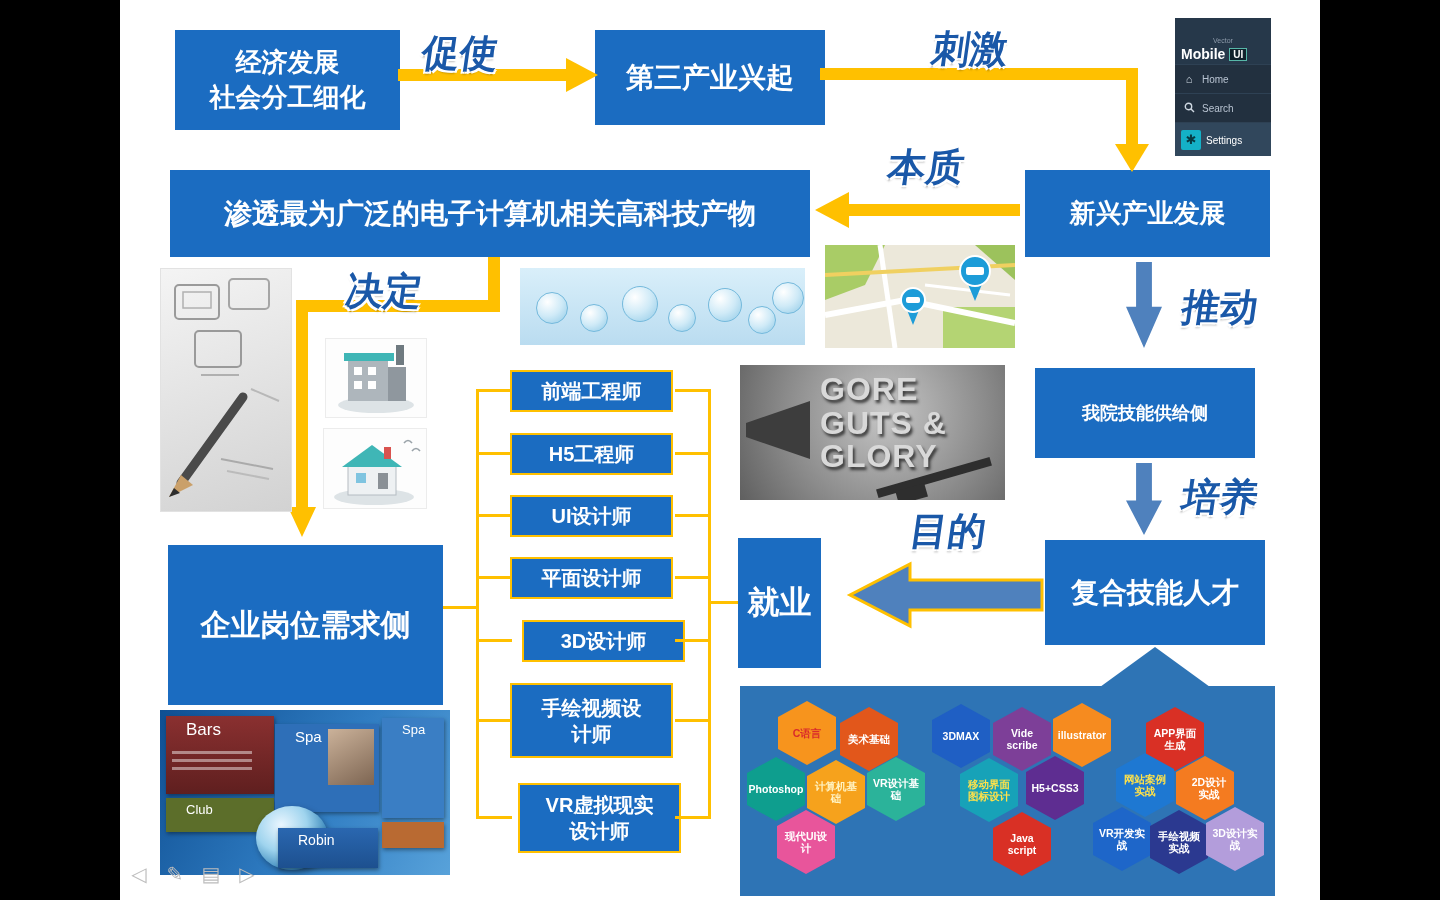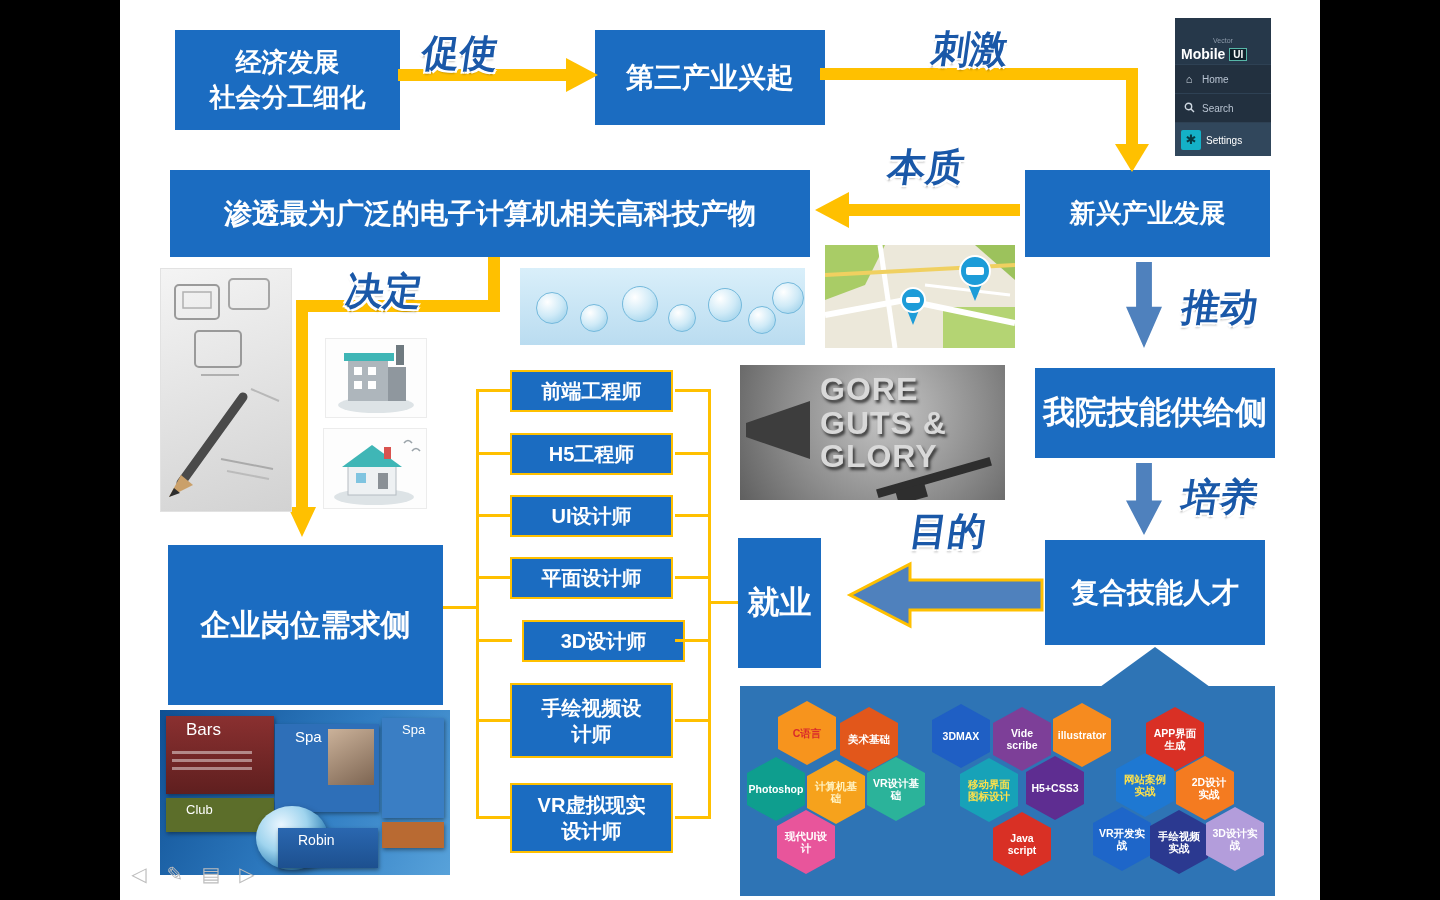--- a/index.html
+++ b/index.html
@@ -6,21 +6,21 @@
   body{width:1440px;height:900px;background:#000;font-family:"Liberation Sans",sans-serif;}
   .stage{position:absolute;left:0;top:0;width:1440px;height:900px;background:#000;overflow:hidden;}
   .slide{position:absolute;left:120px;top:0;width:1200px;height:900px;background:#fff;}
 
   .box{position:absolute;background:#1b6cc1;color:#fff;font-weight:bold;display:flex;align-items:center;justify-content:center;
        text-align:center;white-space:pre-line;line-height:1.35;padding:2px 8px;box-sizing:border-box;}
   #box-economy{left:55px;top:30px;width:225px;height:100px;font-size:26px;}
   #box-tertiary{left:475px;top:30px;width:230px;height:95px;font-size:28px;}
   #box-emerging{left:905px;top:170px;width:245px;height:87px;font-size:26px;}
   #box-penetrate{left:50px;top:170px;width:640px;height:87px;font-size:28px;}
-  #box-supply{left:915px;top:368px;width:240px;height:90px;font-size:32px;}
+  #box-supply{left:915px;top:368px;width:220px;height:90px;font-size:18px;}
   #box-talent{left:925px;top:540px;width:220px;height:105px;font-size:28px;}
   #box-demand{left:48px;top:545px;width:275px;height:160px;font-size:30px;}
   #box-employment{left:618px;top:538px;width:83px;height:130px;font-size:32px;}
 
   .albl{position:absolute;font-weight:bold;color:#1a58a8;font-size:38px;transform:skewX(-8deg);
         text-shadow:-2px -2px 0 #fff,2px -2px 0 #fff,-2px 2px 0 #fff,2px 2px 0 #fff,0 3px 2px rgba(0,0,0,.25);}
   #lbl-cushi{left:302px;top:28px;}
   #lbl-ciji{left:812px;top:24px;}
   #lbl-benzhi{left:768px;top:142px;}
   #lbl-jueding{left:226px;top:266px;}
@@ -34,21 +34,21 @@
   #arrow-benzhi{left:695px;top:192px;}
   #arrow-jueding{left:168px;top:257px;}
   #arrow-mudi{left:726px;top:560px;}
   .arr-down{position:absolute;background:#4f81bd;clip-path:polygon(28% 0,72% 0,72% 52%,100% 52%,50% 100%,0 52%,28% 52%);}
   #arrow-tuidong{left:1006px;top:262px;width:36px;height:86px;}
   #arrow-peiyang{left:1006px;top:463px;width:36px;height:72px;}
 
   .job{position:absolute;left:390px;width:163px;background:#1b6cc1;border:2px solid #ffc000;color:#fff;font-weight:bold;font-size:20px;
        display:flex;align-items:center;justify-content:center;text-align:center;white-space:pre-line;line-height:1.3;box-sizing:border-box;}
   #job-0{top:370px;height:42px;} #job-1{top:433px;height:42px;} #job-2{top:495px;height:42px;}
-  #job-3{top:557px;height:42px;} #job-4{top:620px;height:42px;margin-left:12px;} #job-5{top:683px;height:75px;} #job-6{top:783px;height:70px;}
+  #job-3{top:557px;height:42px;} #job-4{top:620px;height:42px;margin-left:12px;} #job-5{top:683px;height:75px;} #job-6{top:783px;height:70px;margin-left:8px;}
 
   .gline{position:absolute;background:#ffc000;}
 
   .imgbox{position:absolute;overflow:hidden;}
   #img-mobileui{left:1055px;top:18px;width:96px;height:138px;background:#1d2a38;}
   .mui-head{height:46px;background:#26384a;padding:19px 6px 0;box-sizing:border-box;text-align:center;}
   .mui-vendor{font-size:7px;color:#8d9aaa;}
   .mui-brandrow{color:#fff;font-size:14px;font-weight:bold;display:flex;gap:4px;align-items:center;margin-top:2px;}
   .mui-badge{font-size:10px;border:1px solid #57b7a8;background:#10212b;padding:0 3px;color:#fff;}
   .mui-row{display:flex;align-items:center;gap:5px;height:28px;padding:0 6px;color:#b9c4d2;font-size:10px;border-top:1px solid #2e4154;background:#22303f;}

